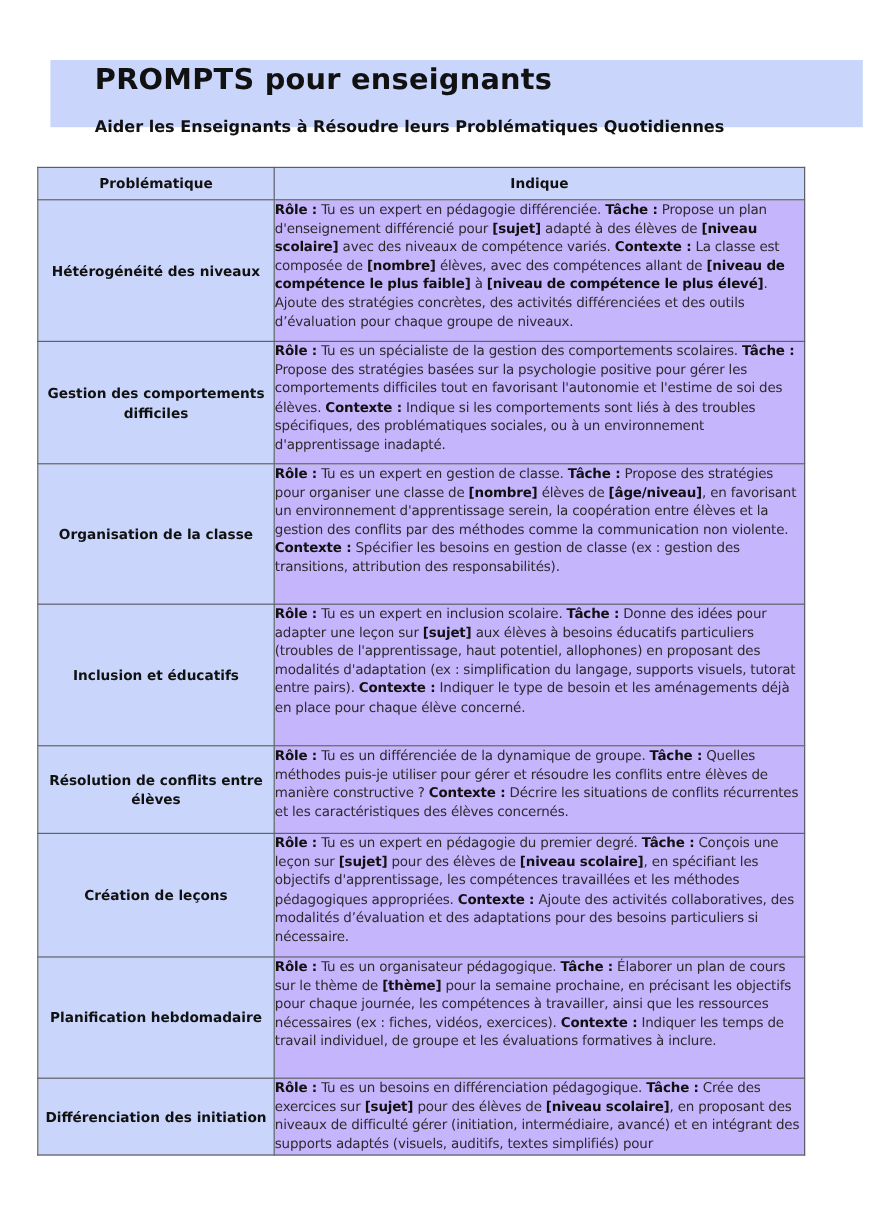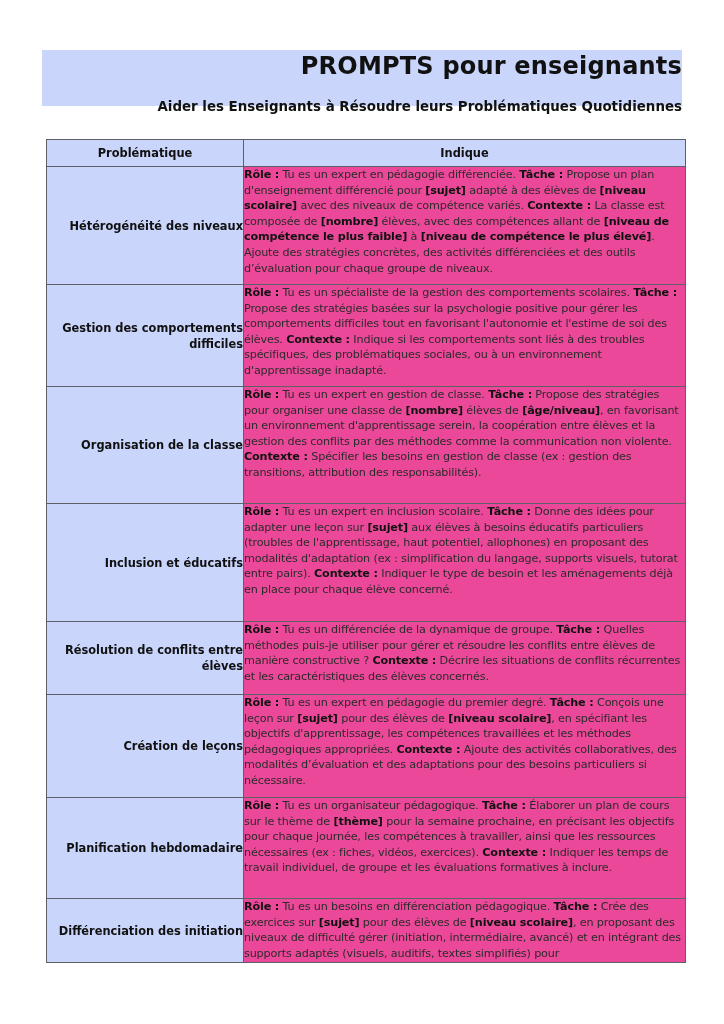--- a/index.html
+++ b/index.html
@@ -1,29 +1,29 @@
 <!DOCTYPE html>
 <html><head>
 <meta charset="utf-8">
 <style>
   html, body { margin: 0; padding: 0; background: #ffffff; }
   body { width: 724px; height: 1024px; position: relative; overflow: hidden;
          font-family: "DejaVu Sans", "Liberation Sans", sans-serif; color: #1a1a1a; }
   .banner { position: absolute; left: 42px; top: 50px; width: 640px; height: 56px;
-            background: #c9d5fb; text-align: right; }
+            background: #c9d5fb; text-align: left; padding-left: 37px; }
   .banner .title { font-weight: bold; font-size: 24px; line-height: 30px; margin-top: 1px; color: #111; letter-spacing: 0.2px; }
   .banner .subtitle { font-weight: bold; font-size: 13.4px; line-height: 20px; color: #111; margin-top: 16px; }
-  table.prompts { position: absolute; left: 46px; top: 139px; width: 639px;
+  table.prompts { position: absolute; left: 31px; top: 139px; width: 639px;
                   border-collapse: collapse; table-layout: fixed; padding-left: 24px; }
   table.prompts td, table.prompts th { border: 1px solid #5e6068; padding: 0; }
   table.prompts th { background: #c9d5fb; height: 26px; font-weight: bold; font-size: 11.4px;
                      text-align: center; vertical-align: middle; color: #111; }
-  td.label { background: #c9d5fb; font-weight: bold; font-size: 11.4px; text-align: right;
+  td.label { background: #c9d5fb; font-weight: bold; font-size: 11.4px; text-align: center;
              vertical-align: middle; line-height: 16px; padding: 0 4px; color: #111; }
-  td.prompt { background: #ec4899; vertical-align: top; font-size: 11.2px; line-height: 15.6px;
+  td.prompt { background: #c4b5fd; vertical-align: top; font-size: 11.2px; line-height: 15.6px;
               padding: 1px 2px 4px 3px; color: #2b2b2b; letter-spacing: -0.15px; }
   td.prompt b { color: #111; }
   col.c1 { width: 197px; }
   col.c2 { width: 442px; }
 </style>
 </head>
 <body>
 
 <div class="banner">
   <div class="title">PROMPTS pour enseignants</div>

